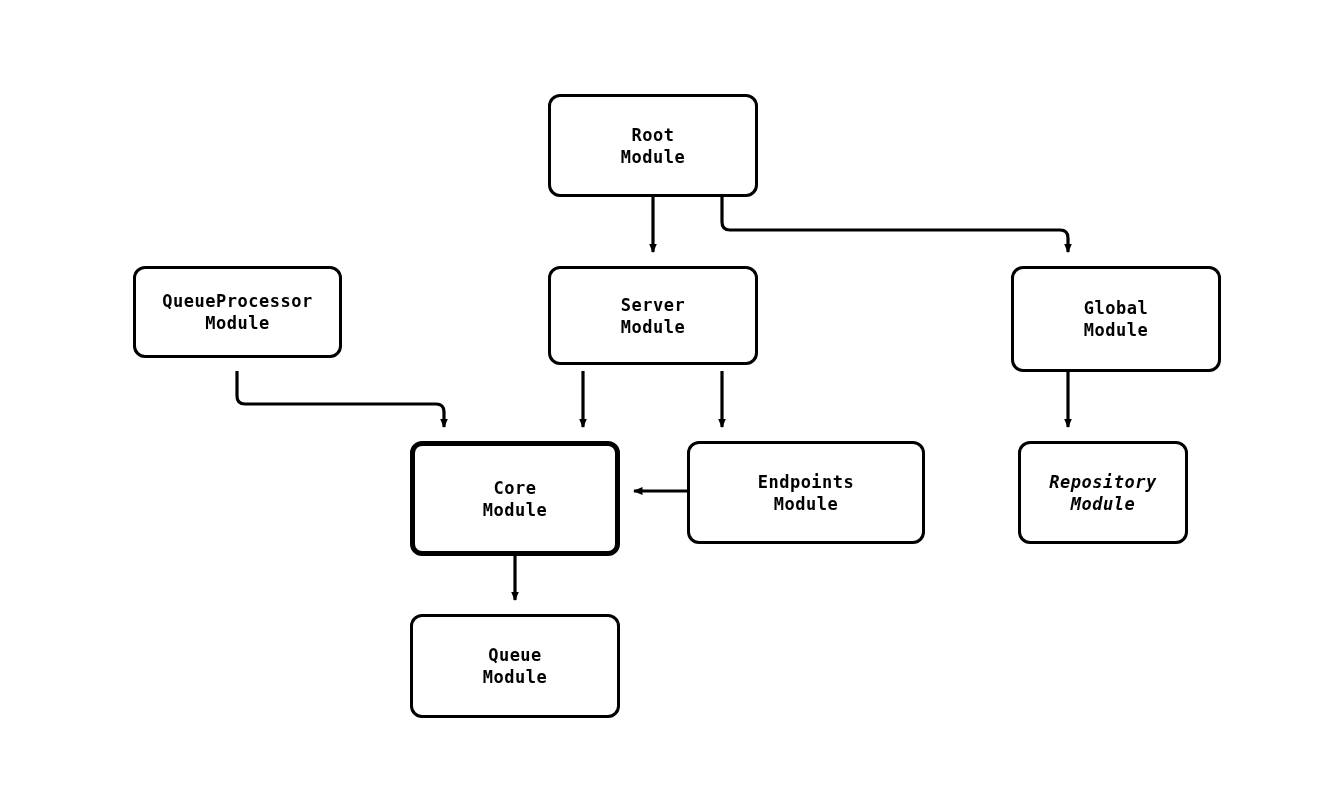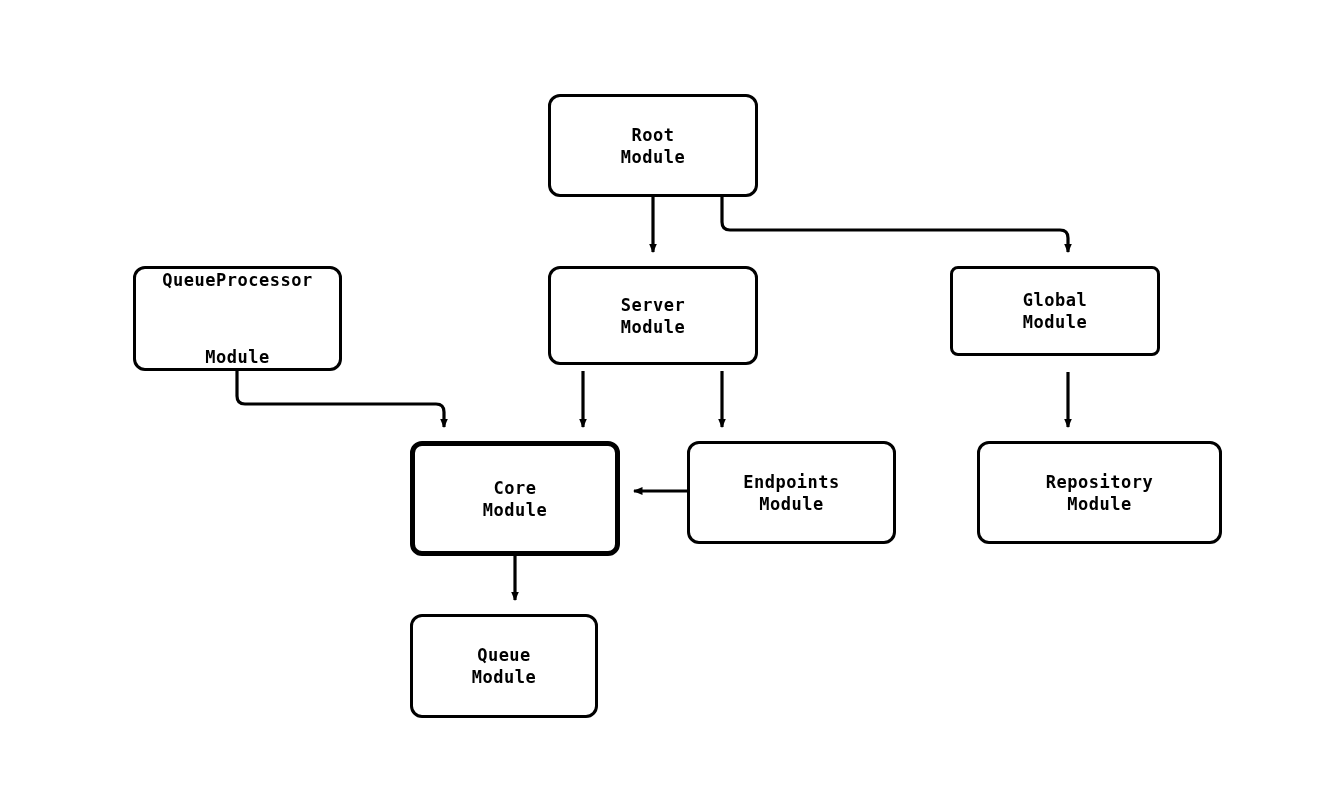--- a/index.html
+++ b/index.html
@@ -75,43 +75,43 @@
         <path d="M 515,543 L 515,600" marker-end="url(#arrowhead)"></path>
         <path d="M 1068,372 L 1068,427" marker-end="url(#arrowhead)"></path>
       </g>
   </svg>
 
   <div id="node-group">
       <div class="node" style="left: 548px; top: 94px; width: 210px; height: 103px; border-color: rgb(0, 0, 0);">
         <div class="node-label">Root</div>
         <div class="node-label">Module</div>
       </div>
-      <div class="node" style="left: 133px; top: 266px; width: 209px; height: 105px; border-color: rgb(0, 0, 0); justify-content: space-between;">
+      <div class="node" style="left: 133px; top: 266px; width: 209px; height: 92px; border-color: rgb(0, 0, 0);">
         <div class="node-label">QueueProcessor</div>
         <div class="node-label">Module</div>
       </div>
       <div class="node" style="left: 548px; top: 266px; width: 210px; height: 99px; border-color: rgb(0, 0, 0);">
         <div class="node-label">Server</div>
         <div class="node-label">Module</div>
       </div>
-      <div class="node" style="left: 950px; top: 266px; width: 210px; height: 90px; border-color: rgb(0, 0, 0); border-radius: 8px;">
+      <div class="node" style="left: 1011px; top: 266px; width: 210px; height: 106px; border-color: rgb(0, 0, 0);">
         <div class="node-label">Global</div>
         <div class="node-label">Module</div>
       </div>
       <div class="node emphasis" style="left: 410px; top: 441px; width: 210px; height: 115px; border-color: rgb(0, 0, 0);">
         <div class="node-label">Core</div>
         <div class="node-label">Module</div>
       </div>
-      <div class="node" style="left: 687px; top: 441px; width: 209px; height: 103px; border-color: rgb(0, 0, 0);">
+      <div class="node" style="left: 687px; top: 441px; width: 238px; height: 103px; border-color: rgb(0, 0, 0);">
         <div class="node-label">Endpoints</div>
         <div class="node-label">Module</div>
       </div>
-      <div class="node" style="left: 977px; top: 441px; width: 245px; height: 103px; border-color: rgb(0, 0, 0);">
+      <div class="node" style="left: 1018px; top: 441px; width: 170px; height: 103px; border-color: rgb(0, 0, 0); font-style: italic;">
         <div class="node-label">Repository</div>
         <div class="node-label">Module</div>
       </div>
-      <div class="node" style="left: 410px; top: 614px; width: 188px; height: 104px; border-color: rgb(0, 0, 0);">
+      <div class="node" style="left: 410px; top: 614px; width: 210px; height: 104px; border-color: rgb(0, 0, 0);">
         <div class="node-label">Queue</div>
         <div class="node-label">Module</div>
       </div>
     </div>
 
 </div>
 
 </body></html>

